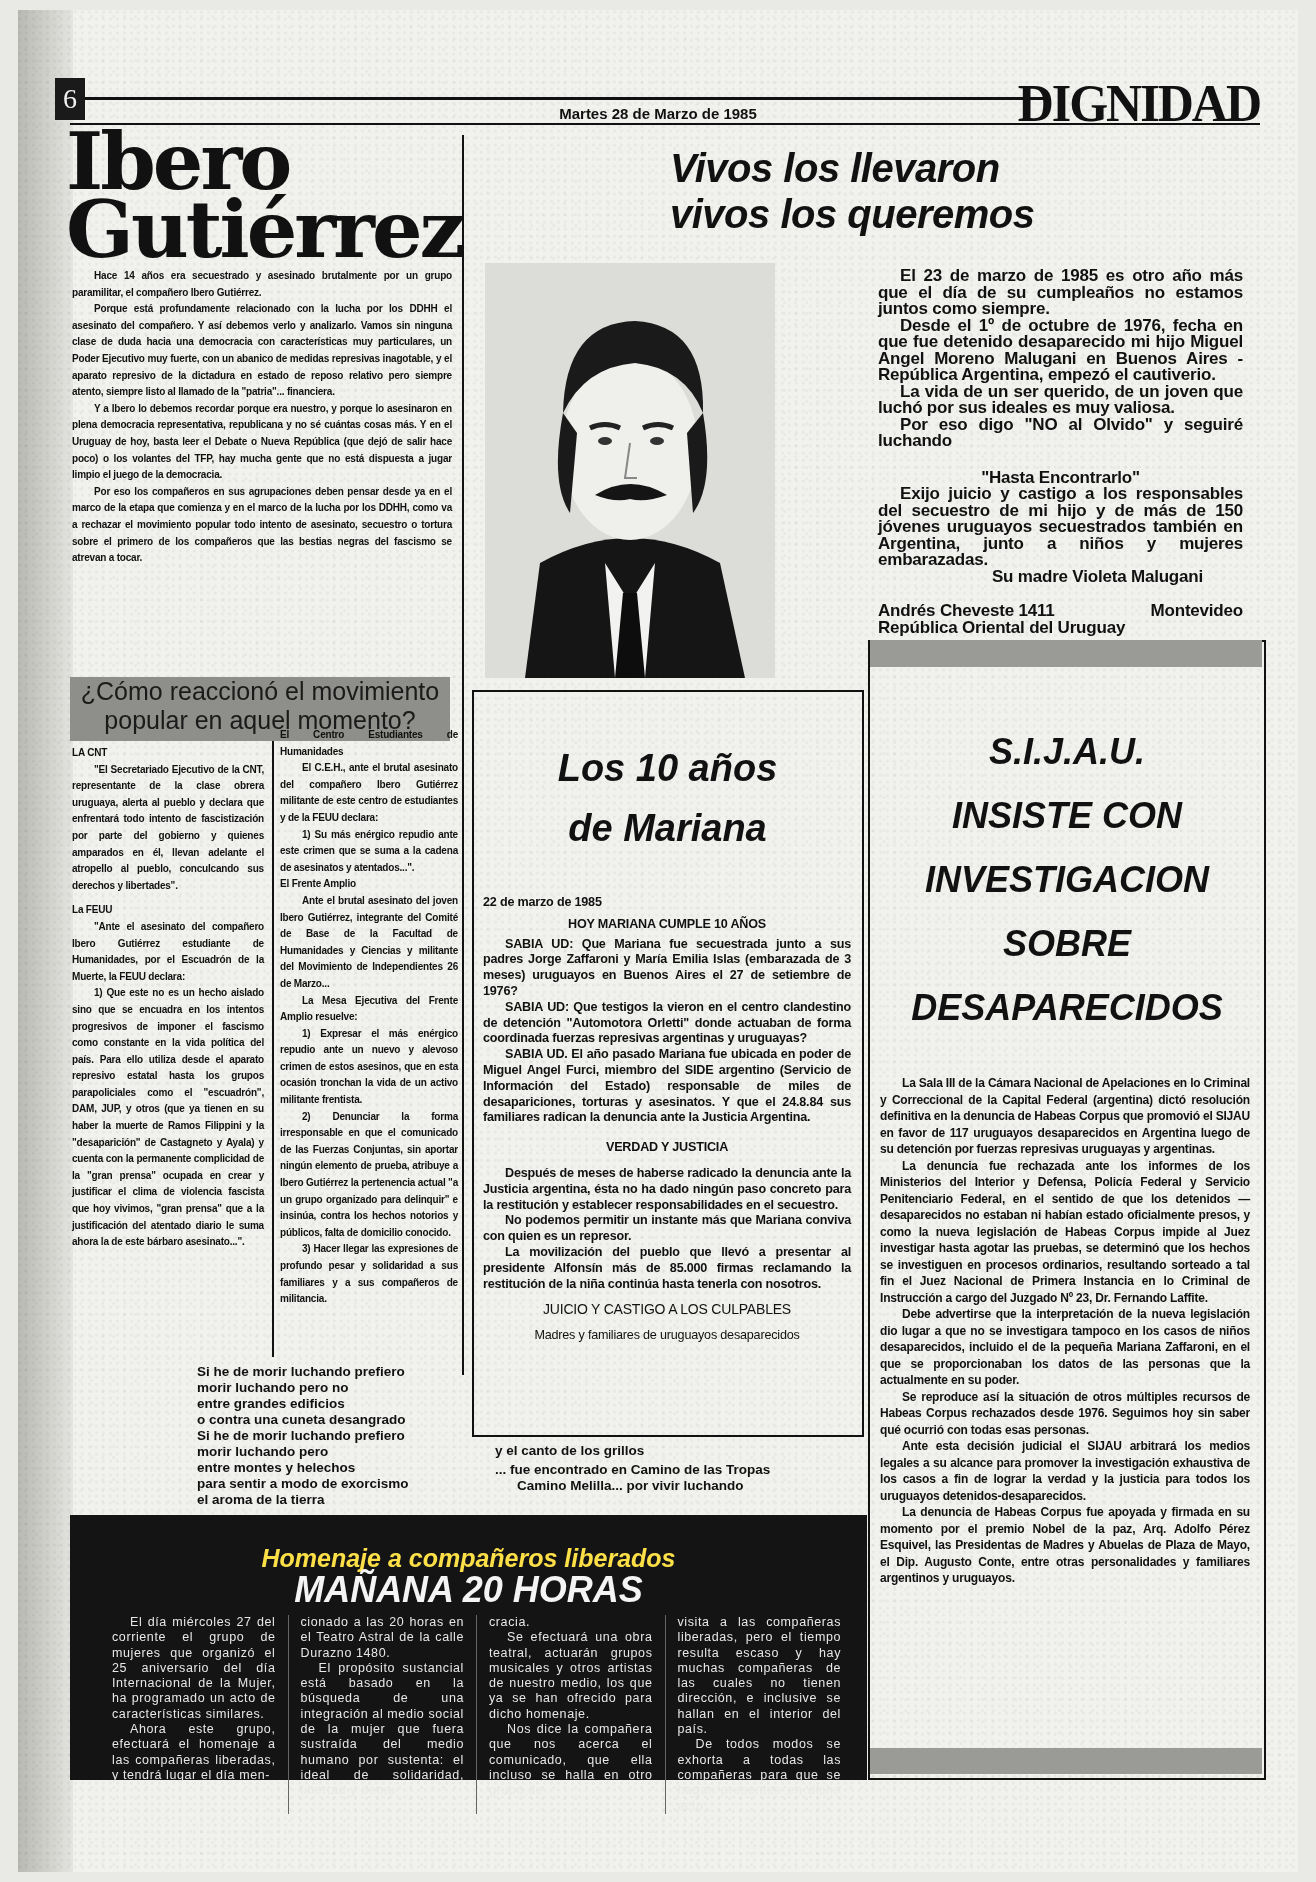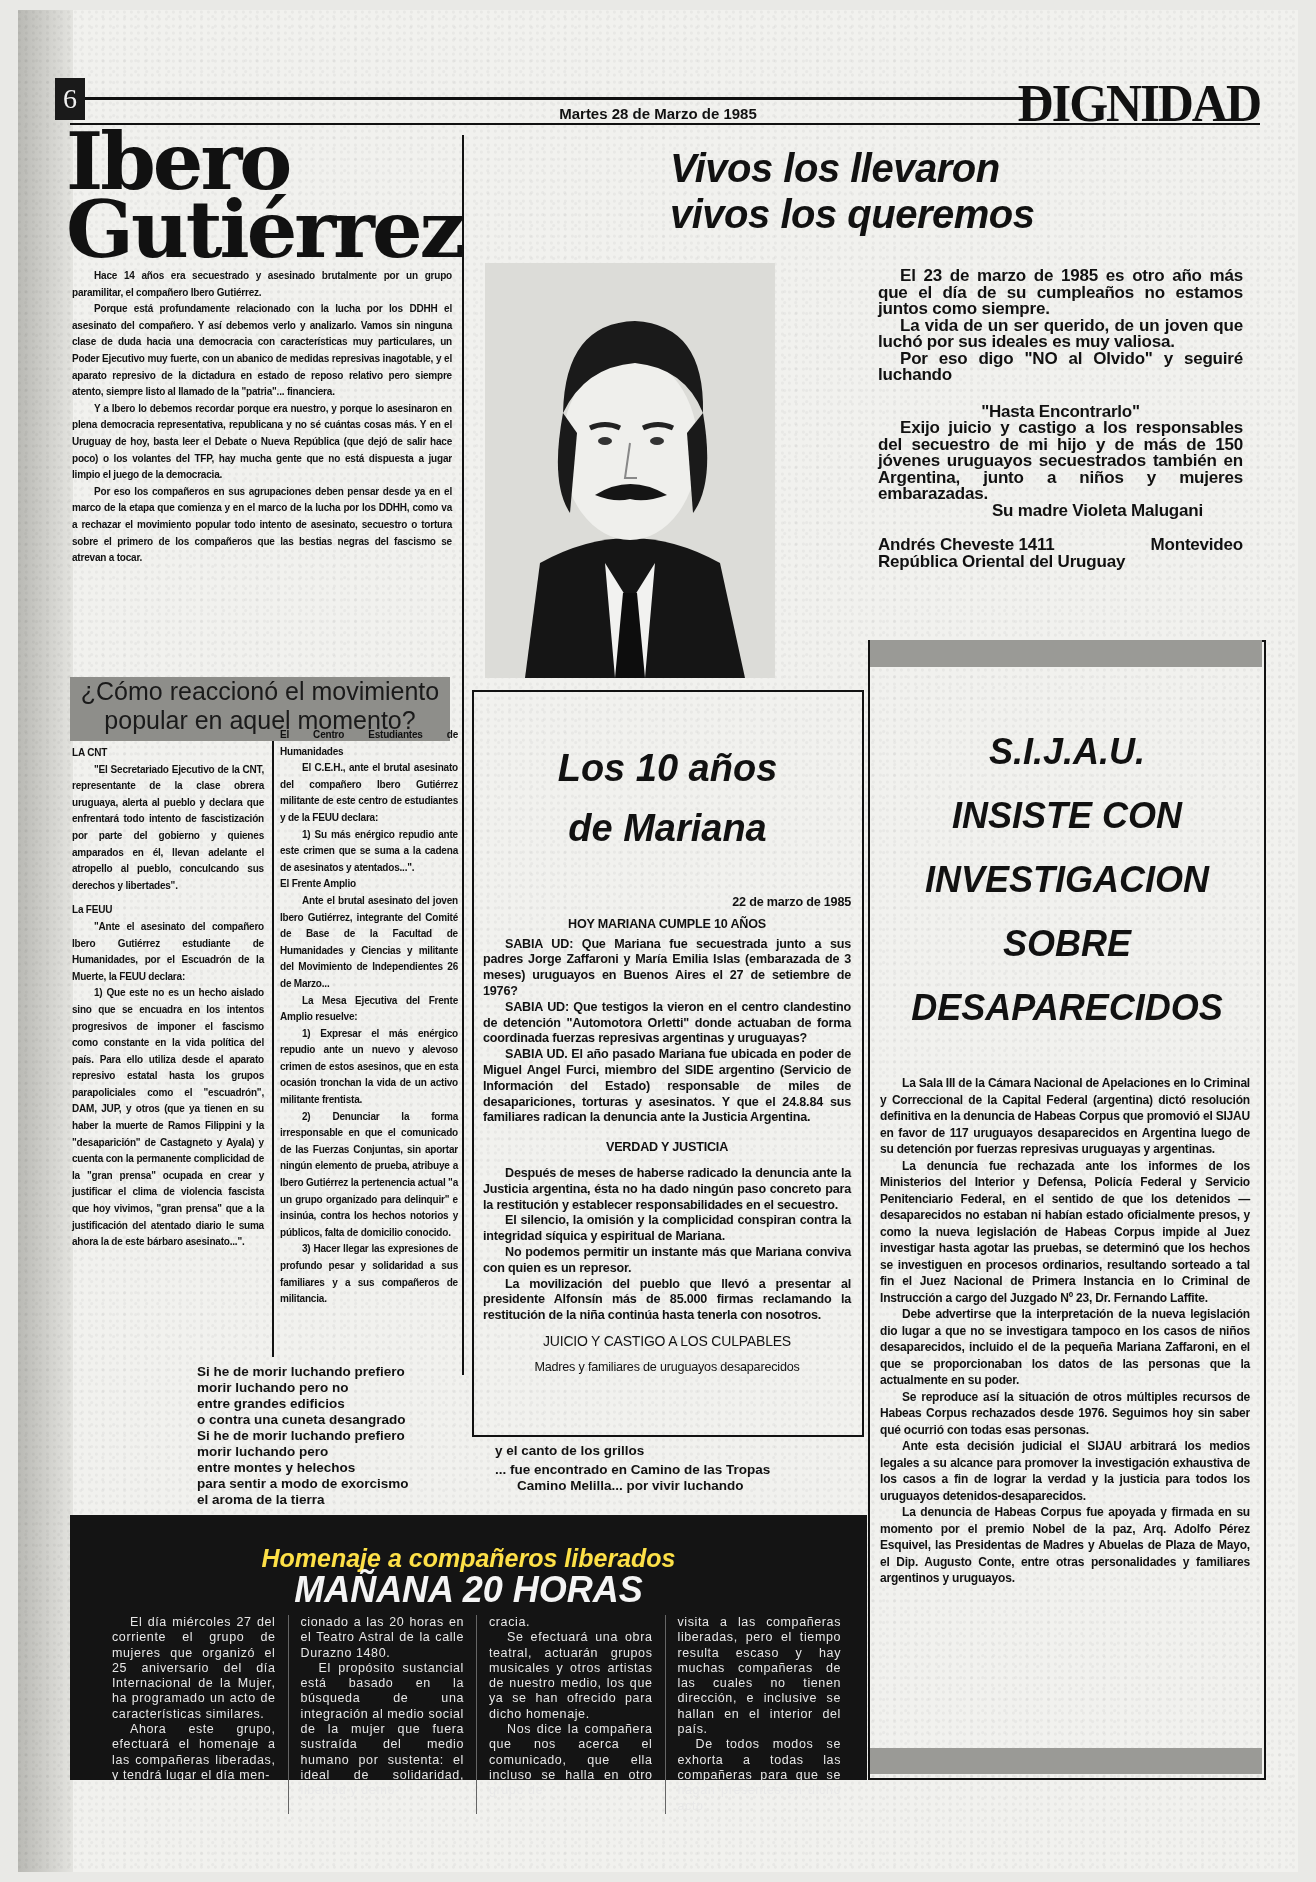--- a/index.html
+++ b/index.html
@@ -128,46 +128,46 @@
     <path d="M158 165 Q173 158 188 165" stroke="#222" stroke-width="5" fill="none"></path>
     <ellipse cx="120" cy="178" rx="7" ry="4" fill="#333"></ellipse>
     <ellipse cx="172" cy="178" rx="7" ry="4" fill="#333"></ellipse>
     <path d="M110 232 Q145 210 182 232 Q160 240 145 236 Q130 240 110 232 Z" fill="#151515"></path>
     <path d="M145 180 L140 215 L152 215" stroke="#888" stroke-width="2" fill="none"></path>
   </svg>
 </div>
 
 <div class="abs txt" style="left:878px;top:268px;width:365px;font-size:17px;line-height:16.5px;">
   <p>El 23 de marzo de 1985 es otro año más que el día de su cumpleaños no estamos juntos como siempre.</p>
+  <p>Desde el 1º de octubre de 1976, fecha en que fue detenido desaparecido mi hijo Miguel Angel Moreno Malugani en Buenos Aires - República Argentina, empezó el cautiverio.</p>
   <p>La vida de un ser querido, de un joven que luchó por sus ideales es muy valiosa.</p>
   <p>Por eso digo "NO al Olvido" y seguiré luchando</p>
   <p class="ni" style="text-align:center;margin-top:20px;">"Hasta Encontrarlo"</p>
   <p>Exijo juicio y castigo a los responsables del secuestro de mi hijo y de más de 150 jóvenes uruguayos secuestrados también en Argentina, junto a niños y mujeres embarazadas.</p>
   <p class="ni" style="text-align:right;padding-right:40px;">Su madre Violeta Malugani</p>
   <div style="display:flex;justify-content:space-between;margin-top:18px;">
     <span>Andrés Cheveste 1411</span>
     <span>Montevideo</span>
   </div>
   <div>República Oriental del Uruguay</div>
 </div>
 
 <div class="box" style="left:472px;top:690px;width:388px;height:743px;"></div>
 <div class="abs big-it" style="left:475px;top:738px;width:385px;font-size:38px;line-height:60px;">
   <div>Los 10 años</div>
   <div>de Mariana</div>
 </div>
 <div class="abs txt" style="left:483px;top:895px;width:368px;font-size:12.6px;line-height:15.8px;">
-  <p class="ni" style="text-align:right;">22 de marzo de 1985</p>
+  <p class="ni" style="">22 de marzo de 1985</p>
   <p class="ni" style="text-align:center;margin:6px 0 4px;">HOY MARIANA CUMPLE 10 AÑOS</p>
   <p>SABIA UD: Que Mariana fue secuestrada junto a sus padres Jorge Zaffaroni y María Emilia Islas (embarazada de 3 meses) uruguayos en Buenos Aires el 27 de setiembre de 1976?</p>
   <p>SABIA UD: Que testigos la vieron en el centro clandestino de detención "Automotora Orletti" donde actuaban de forma coordinada fuerzas represivas argentinas y uruguayas?</p>
   <p>SABIA UD. El año pasado Mariana fue ubicada en poder de Miguel Angel Furci, miembro del SIDE argentino (Servicio de Información del Estado) responsable de miles de desapariciones, torturas y asesinatos. Y que el 24.8.84 sus familiares radican la denuncia ante la Justicia Argentina.</p>
   <p class="ni" style="text-align:center;margin:14px 0 10px;">VERDAD Y JUSTICIA</p>
   <p>Después de meses de haberse radicado la denuncia ante la Justicia argentina, ésta no ha dado ningún paso concreto para la restitución y establecer responsabilidades en el secuestro.</p>
-  <p>El silencio, la omisión y la complicidad conspiran contra la integridad síquica y espiritual de Mariana.</p>
   <p>No podemos permitir un instante más que Mariana conviva con quien es un represor.</p>
   <p>La movilización del pueblo que llevó a presentar al presidente Alfonsín más de 85.000 firmas reclamando la restitución de la niña continúa hasta tenerla con nosotros.</p>
   <p class="ni" style="text-align:center;margin-top:10px;font-weight:normal;font-size:14px;">JUICIO Y CASTIGO A LOS CULPABLES</p>
   <p class="ni" style="text-align:center;margin-top:10px;font-weight:normal;">Madres y familiares de uruguayos desaparecidos</p>
 </div>
 
 <div class="box" style="left:868px;top:640px;width:394px;height:1136px;"></div>
 <div class="sijau-head"></div>
 <div class="abs big-it" style="left:872px;top:720px;width:390px;font-size:36px;line-height:64px;">
   <div>S.I.J.A.U.</div>

